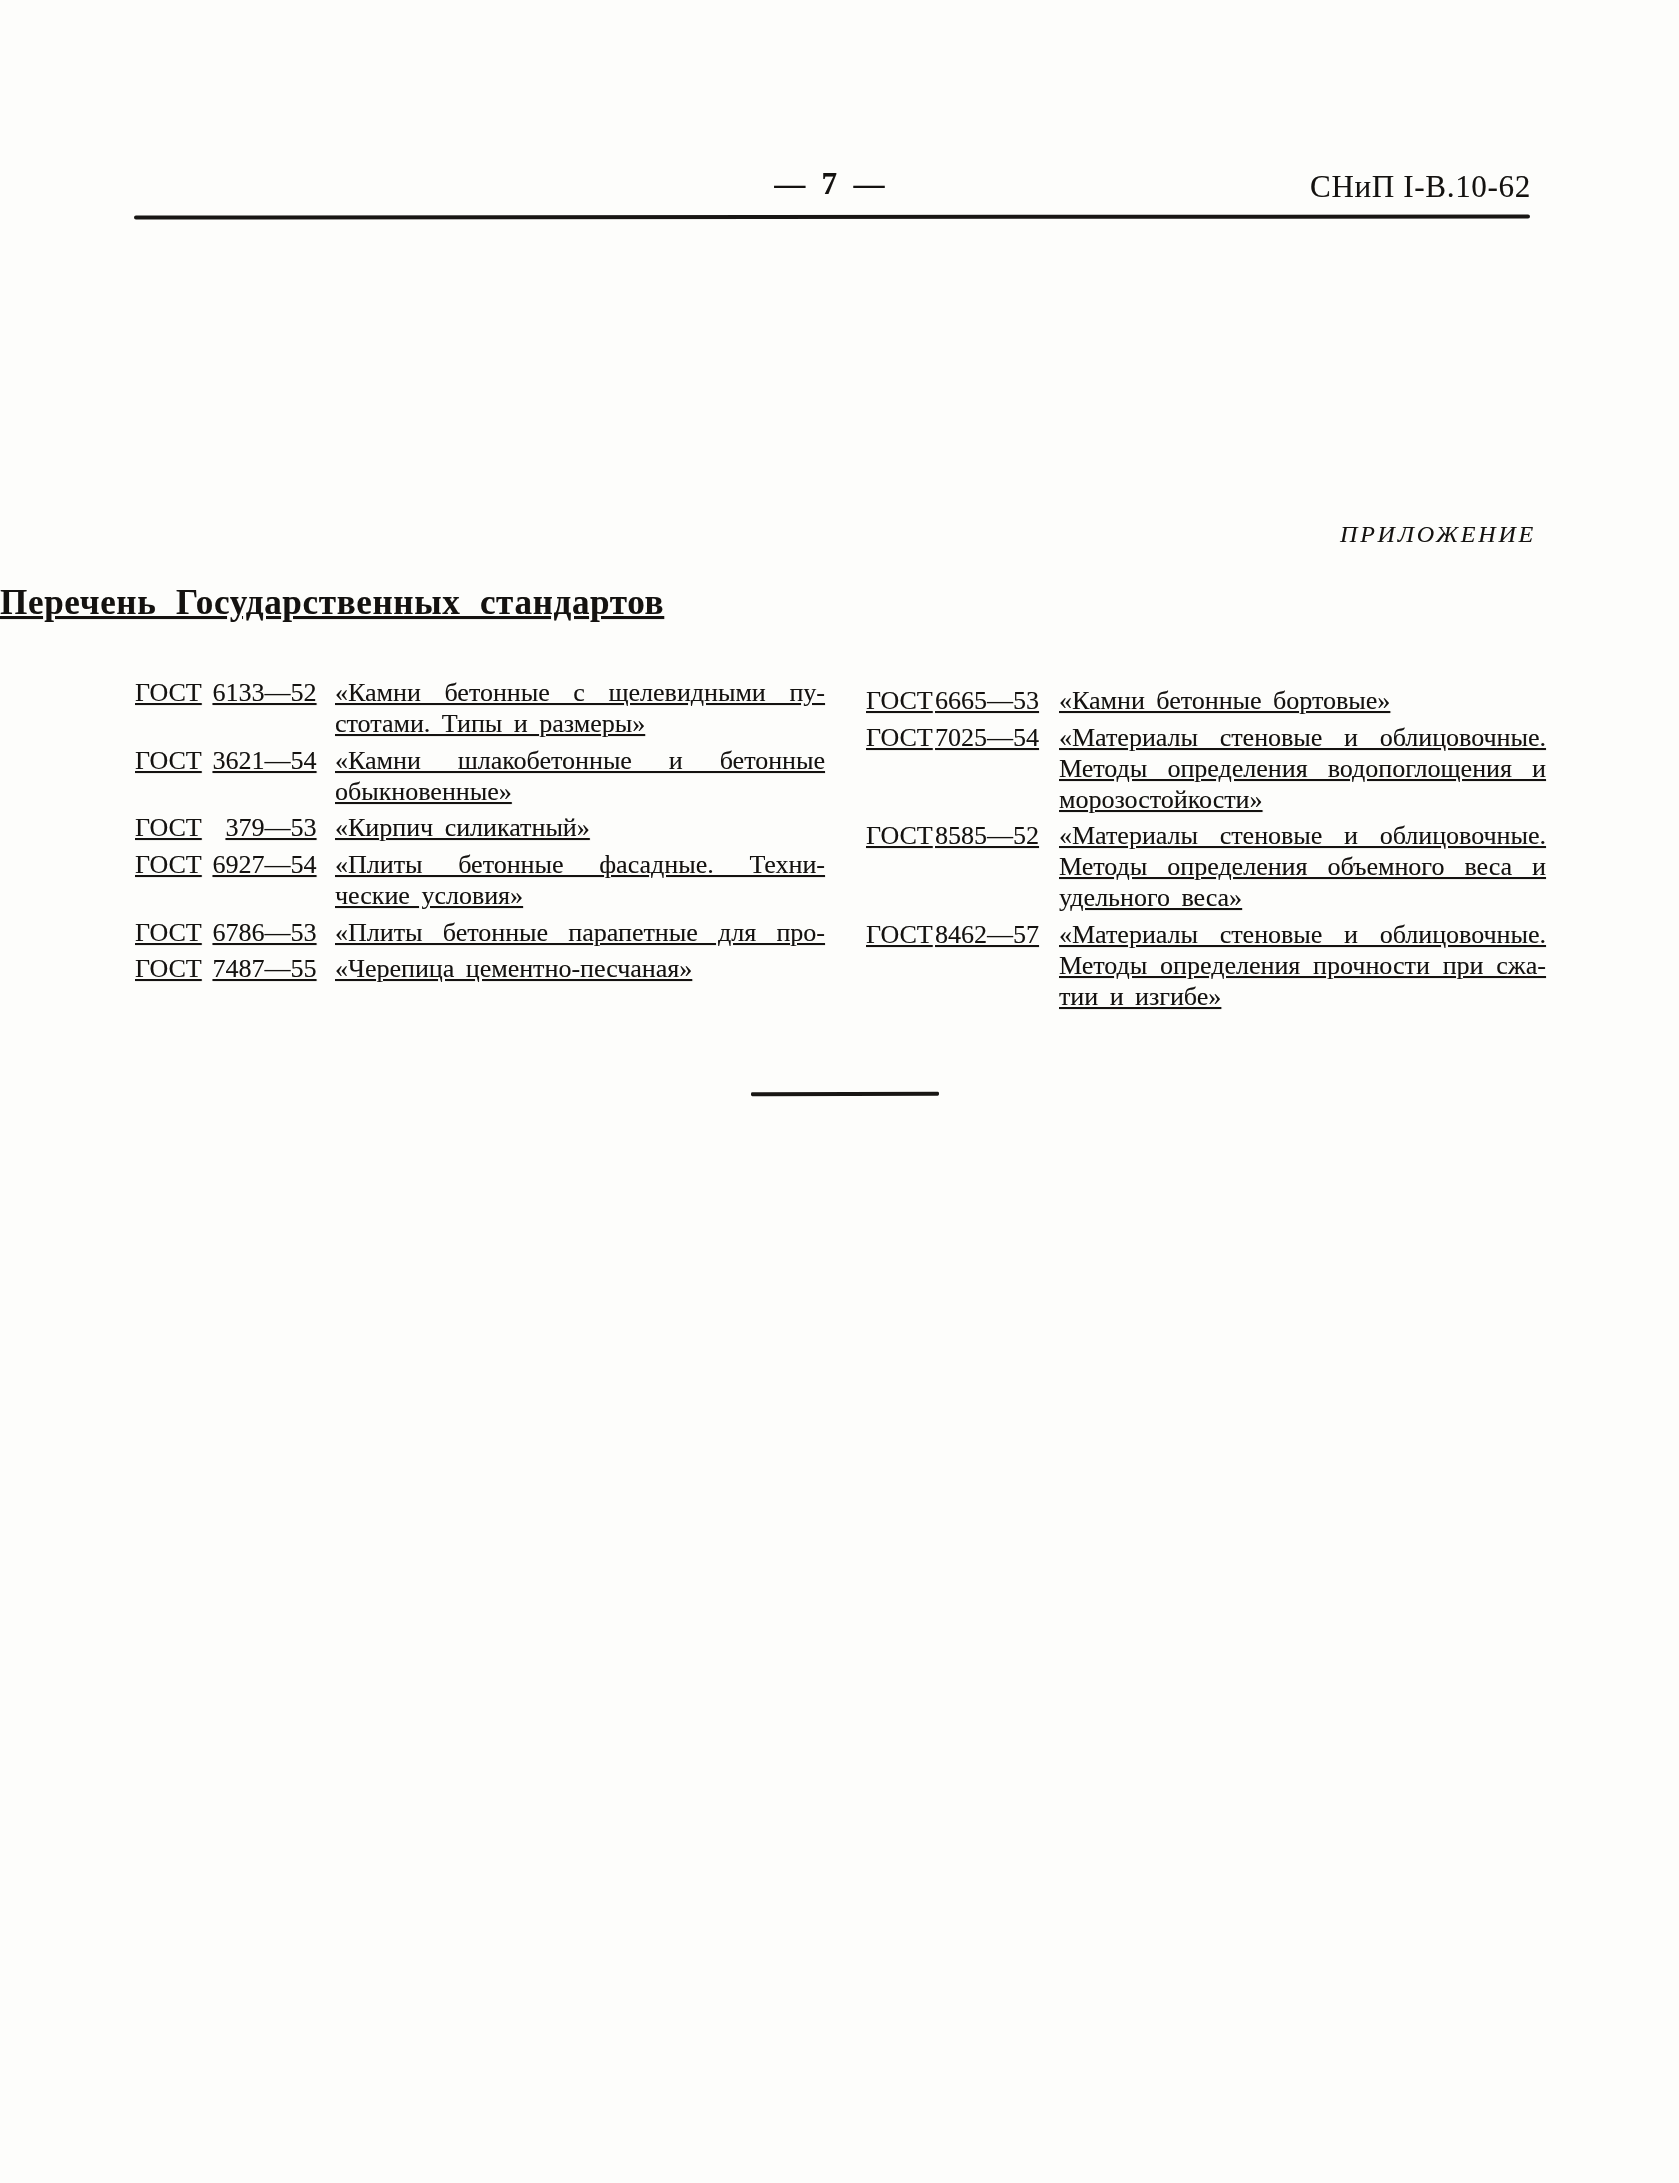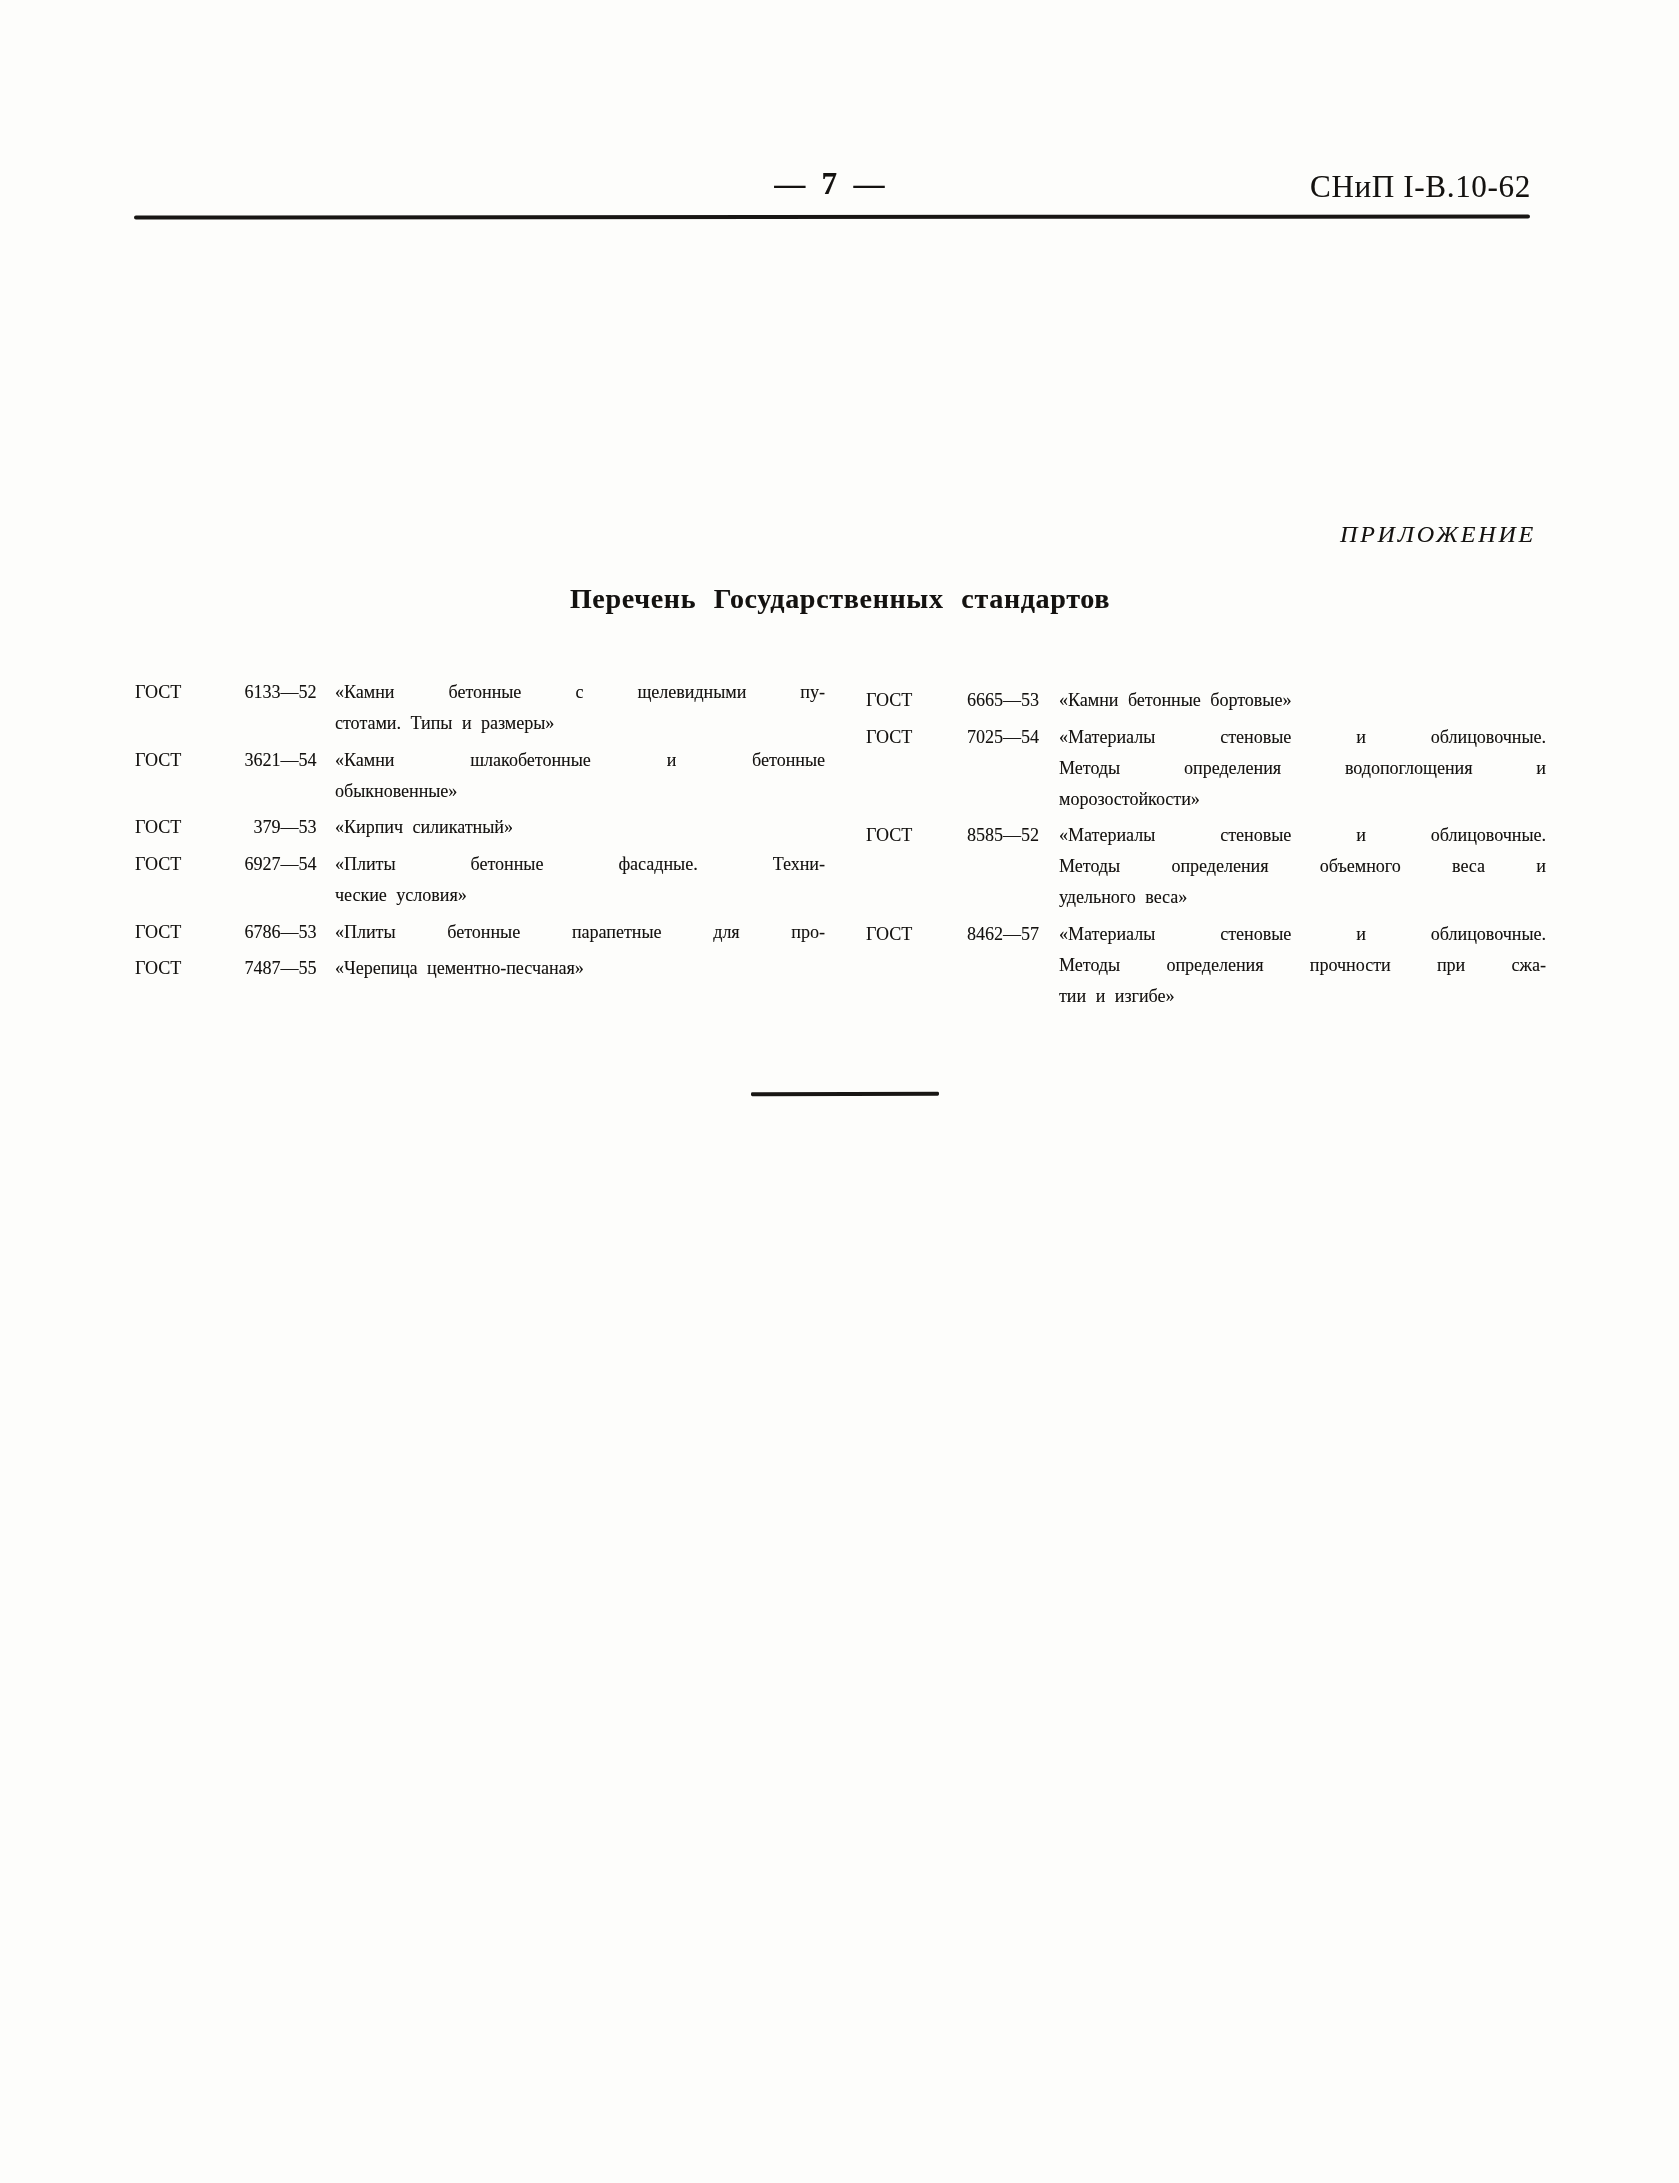--- a/index.html
+++ b/index.html
@@ -53,31 +53,33 @@
     font-size: 24px;
     font-style: italic;
     letter-spacing: 2.8px;
     white-space: nowrap;
   }
   .title {
     position: absolute;
     left: 0;
     right: 0;
     top: 583px;
-    text-align: center;
-    font-size: 28px;
+    text-align: left;
+    font-size: 35px;
     font-weight: bold;
     word-spacing: 10px;
     letter-spacing: 0.7px;
     white-space: nowrap;
+    text-decoration: underline;
   }
   .col {
     position: absolute;
-    font-size: 18px;
+    font-size: 26px;
     line-height: 31px;
+    text-decoration: underline;
   }
   .col-left  { left: 135px;  top: 677px; width: 690px; }
   .col-right { left: 866px; top: 685px; width: 680px; }
   .entry {
     display: flex;
     margin-bottom: 5.7px;
   }
   .entry-label {
     flex: 0 0 200px;
     box-sizing: border-box;

